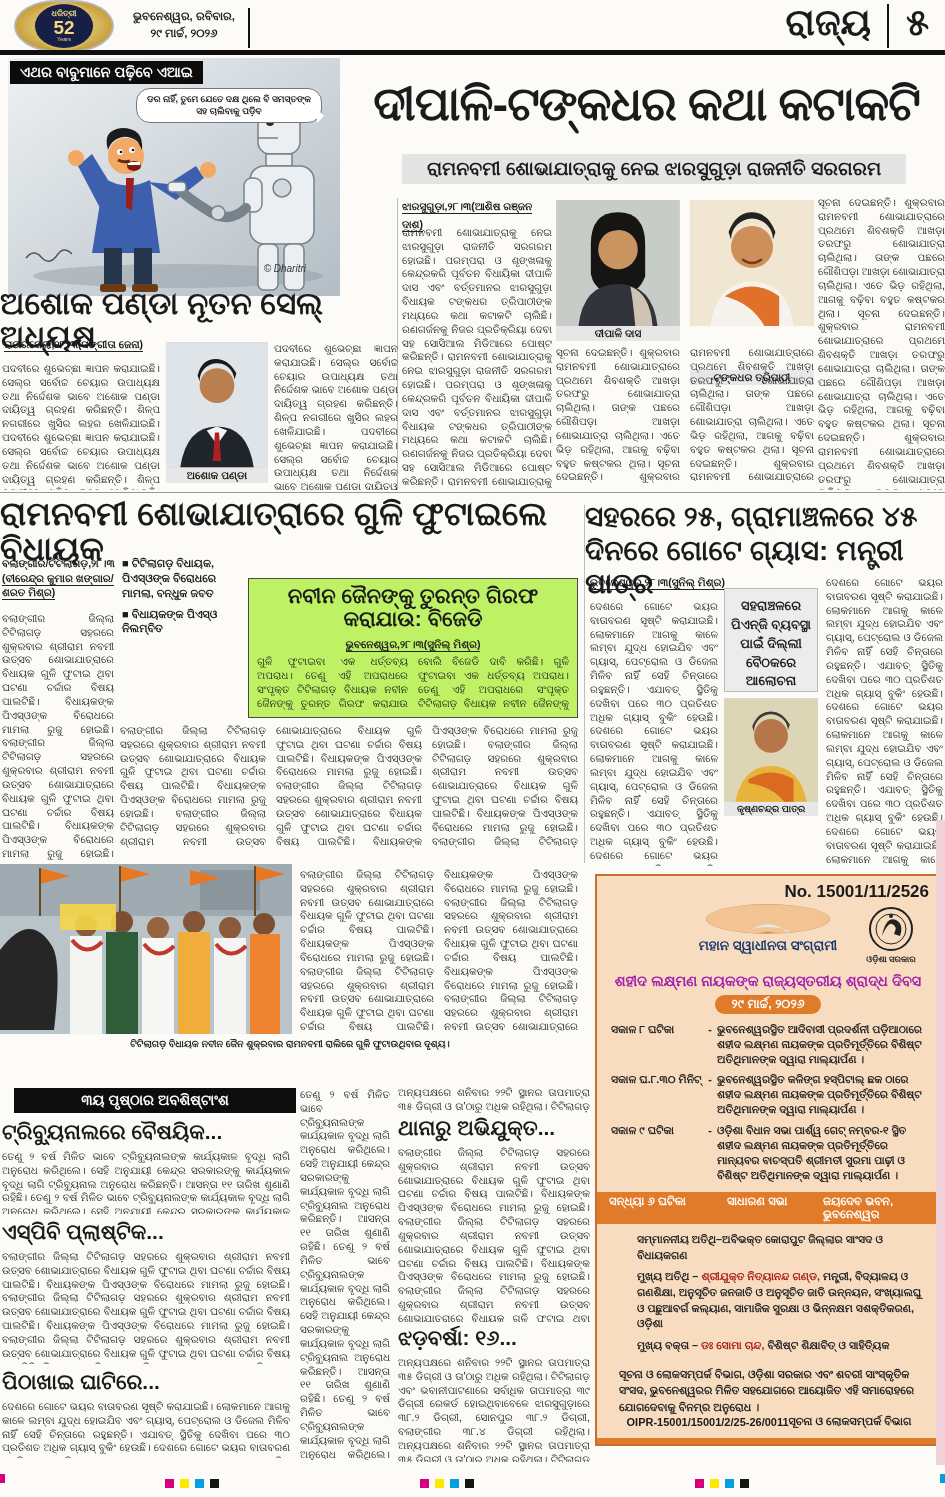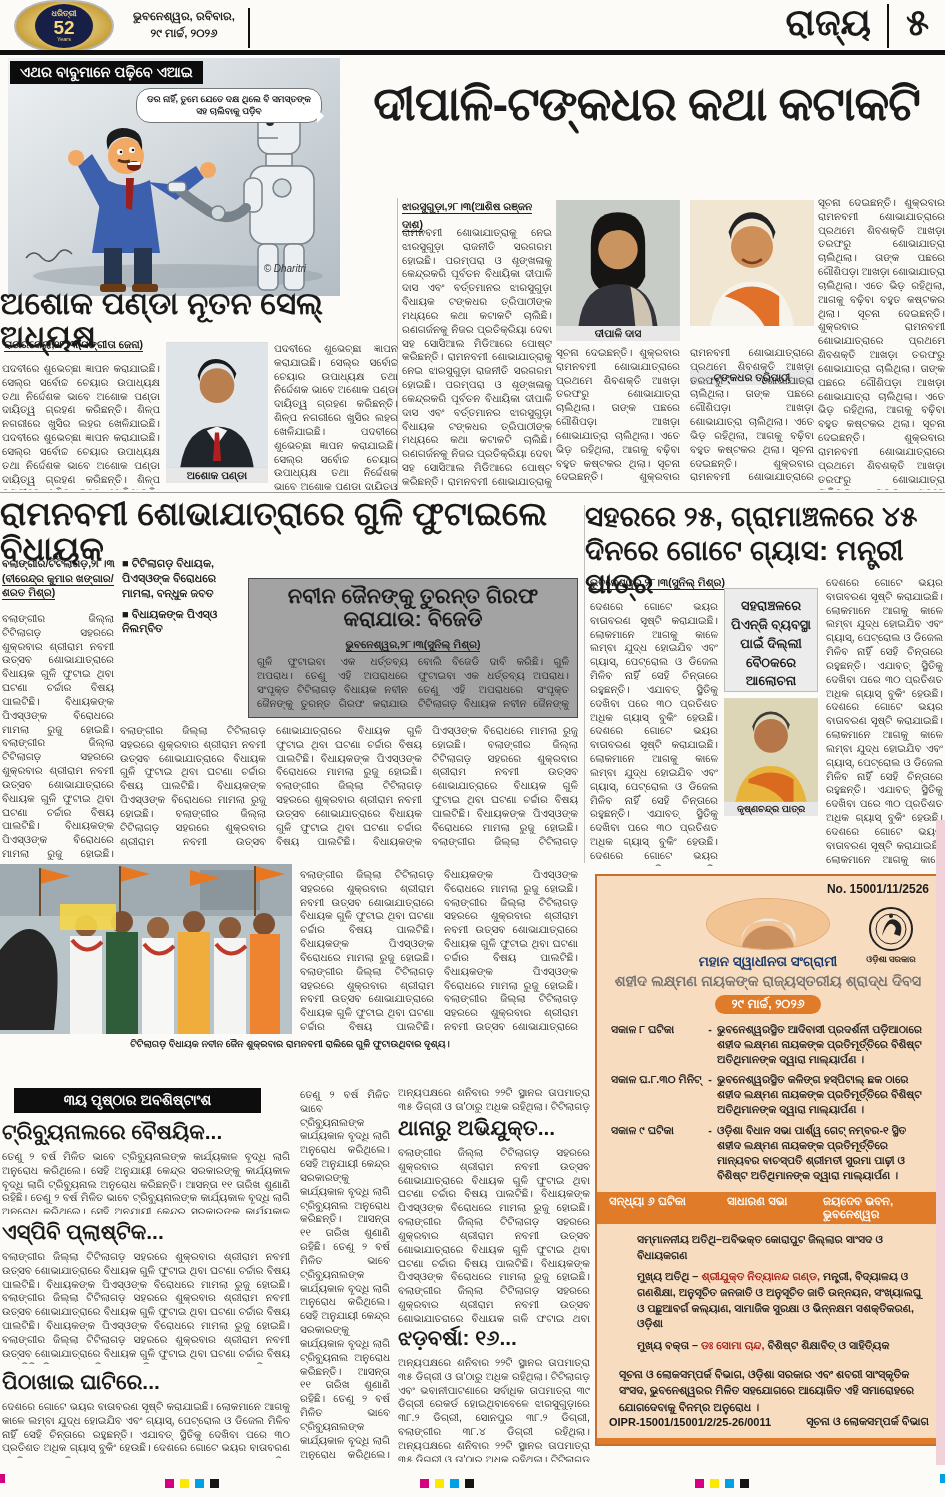--- a/index.html
+++ b/index.html
@@ -38,52 +38,52 @@
   .body{font-size:10.4px;line-height:1.33;text-align:justify;overflow:hidden;color:#1d1d1d;}
   .cols2{column-count:2;column-gap:10px;}
   .cols3{column-count:3;column-gap:10px;}
   .photo{background:#ddd;overflow:hidden;}
   .pcap{background:#e7e7e7;text-align:center;font-size:10.5px;font-weight:bold;padding:1px 0;}
   .h2{left:0px;top:288px;width:398px;font-size:31px;font-weight:bold;line-height:1.05;}
   .h3{left:0px;top:497px;width:582px;font-size:33px;font-weight:bold;line-height:1.05;}
   .h4l1{left:585px;top:500px;width:360px;font-size:28px;font-weight:bold;line-height:1.2;}
   .bullets{font-size:11px;font-weight:bold;line-height:1.35;}
   .bullets div{margin-bottom:6px;}
-  .bjdbox{left:248px;top:578px;width:330px;height:140px;border:1.5px solid #4a4a4a;background:#a3a3a3;box-sizing:border-box;padding:5px 8px;}
+  .bjdbox{left:248px;top:578px;width:330px;height:140px;border:1.5px solid #4a4a4a;background:#bef264;box-sizing:border-box;padding:5px 8px;}
   .bjdbox .bh{font-size:21px;font-weight:bold;text-align:center;line-height:1.1;}
   .bjdbox .bd{text-align:center;margin:4px 0 3px;}
   .hibox{background:#ececec;border:1px solid #bbb;font-size:13px;font-weight:bold;text-align:center;line-height:1.45;padding:8px 4px;box-sizing:border-box;}
   .caption{font-size:9.5px;font-weight:bold;color:#222;}
-  .contbar{left:14px;top:1088px;width:247px;height:25px;background:#0d0d0d;color:#fff;text-align:center;
+  .contbar{left:14px;top:1088px;width:282px;height:25px;background:#0d0d0d;color:#fff;text-align:center;
         font-size:14.5px;font-weight:bold;line-height:25px;}
   .ctitle{font-size:21px;font-weight:bold;}
   
   .ad{left:595px;top:874px;width:346px;height:572px;background:#f7dcc0;border:2px solid #c96f2d;box-sizing:border-box;
       display:flex;flex-direction:column;}
-  .ad .no{text-align:right;font-size:12px;font-weight:bold;margin:6px 10px 0 0;}
+  .ad .no{text-align:right;font-size:17px;font-weight:bold;margin:6px 10px 0 0;}
   .emblem{position:absolute;right:16px;top:30px;width:64px;text-align:center;font-size:8.5px;font-weight:bold;color:#222;}
   .adportrait{width:122px;height:122px;border-radius:50%;background:#f3c493;margin:2px auto 4px;overflow:hidden;border:1px solid #e0aa72;}
   .adh1{text-align:center;font-size:13.5px;font-weight:bold;color:#16386b;}
-  .adh2{text-align:center;font-size:14.5px;font-weight:bold;color:#737373;margin-top:3px;}
+  .adh2{text-align:center;font-size:14.5px;font-weight:bold;color:#a21caf;margin-top:19px;}
   .adpill{align-self:center;background:#e07b2a;color:#fff;font-size:12.5px;font-weight:bold;border-radius:11px;
         padding:2px 16px;margin-top:5px;}
   .sched{margin:8px 12px 0 14px;font-size:10.8px;font-weight:bold;color:#222;line-height:1.4;}
   .srow{display:flex;margin-bottom:5px;}
   .srow .t{width:92px;flex:none;}
   .srow .dash{width:14px;flex:none;text-align:center;}
   .srow .d{flex:1;}
   .adband{background:#e07b2a;color:#fff;font-size:11.5px;font-weight:bold;display:flex;padding:3px 0;margin-top:4px;}
   .adband .c1{width:118px;padding-left:12px;}
   .adband .c2{width:96px;}
   .adband .c3{flex:1;}
   .guests{margin:8px 12px 0 40px;font-size:10.8px;font-weight:bold;color:#222;line-height:1.45;}
   .guests p{margin:0 0 6px;}
   .red{color:#a81d15;}
   .adclose{margin:6px 16px 0 22px;font-size:11px;font-weight:bold;color:#222;line-height:1.5;}
-  .adfoot{margin:auto 10px 10px 12px;display:flex;justify-content:space-between;align-items:flex-end;
+  .adfoot{margin:auto 10px 10px 12px;display:flex;justify-content:center;align-items:flex-end;
         font-size:11px;font-weight:bold;}
   .adstrip{height:6px;background:#e07b2a;flex:none;}
   .pinkstrip{left:936px;top:820px;width:9px;height:645px;background:#f1d2d8;}
   
   .mgroup i{display:inline-block;width:9px;height:9px;margin-right:6px;}
   .edge{position:absolute;height:9px;}
 </style>
 </head>
 <body>
 
@@ -155,20 +155,21 @@
         <rect x="276" y="186" width="20" height="46" rx="6"></rect>
       </g>
       <path d="M18 200 q8 -10 16 0 q8 8 16 -4 q6 -8 14 0" stroke="#555" stroke-width="1.5" fill="none"></path>
     </svg>
     <div class="kicker">ଏଥର ବାବୁମାନେ ପଢ଼ିବେ ଏଆଇ</div>
     <div class="bubble">ଡର ନାହିଁ, ତୁମେ ଯେତେ ଦକ୍ଷ ଥିଲେ ବି ସମସ୍ତଙ୍କ ସହ ଚାଲିବାକୁ ପଡ଼ିବ</div>
     <div class="credit">© Dharitri</div>
   </div>
 
   <div class="abs h1">ଦୀପାଳି-ଟଙ୍କଧର କଥା କଟାକଟି</div>
+  <div class="abs subhead">ରାମନବମୀ ଶୋଭାଯାତ୍ରାକୁ ନେଇ ଝାରସୁଗୁଡ଼ା ରାଜନୀତି ସରଗରମ</div>
   <div class="abs" style="left:402px;top:196px;width:152px;">
     <span class="dateline">ଝାରସୁଗୁଡ଼ା,୨୮।୩(ଆଶିଷ ରଞ୍ଜନ ଦାଶ)</span>
   </div>
   <div class="abs vrule" style="left:397px;top:198px;height:292px;"></div>
   <div class="abs body" style="left:402px;top:226px;width:150px;height:264px;">ରାମନବମୀ ଶୋଭାଯାତ୍ରାକୁ ନେଇ ଝାରସୁଗୁଡ଼ା ରାଜନୀତି ସରଗରମ ହୋଇଛି। ପରମ୍ପରା ଓ ଶୃଙ୍ଖଳାକୁ କେନ୍ଦ୍ରକରି ପୂର୍ବତନ ବିଧାୟିକା ଦୀପାଳି ଦାସ ଏବଂ ବର୍ତ୍ତମାନର ଝାରସୁଗୁଡ଼ା ବିଧାୟକ ଟଙ୍କଧର ତ୍ରିପାଠୀଙ୍କ ମଧ୍ୟରେ କଥା କଟାକଟି ଚାଲିଛି। ରଣଗର୍ଜନକୁ ନିଜର ପ୍ରତିକ୍ରିୟା ଦେବା ସହ ସୋସିଆଲ ମିଡିଆରେ ପୋଷ୍ଟ କରିଛନ୍ତି। ରାମନବମୀ ଶୋଭାଯାତ୍ରାକୁ ନେଇ ଝାରସୁଗୁଡ଼ା ରାଜନୀତି ସରଗରମ ହୋଇଛି। ପରମ୍ପରା ଓ ଶୃଙ୍ଖଳାକୁ କେନ୍ଦ୍ରକରି ପୂର୍ବତନ ବିଧାୟିକା ଦୀପାଳି ଦାସ ଏବଂ ବର୍ତ୍ତମାନର ଝାରସୁଗୁଡ଼ା ବିଧାୟକ ଟଙ୍କଧର ତ୍ରିପାଠୀଙ୍କ ମଧ୍ୟରେ କଥା କଟାକଟି ଚାଲିଛି। ରଣଗର୍ଜନକୁ ନିଜର ପ୍ରତିକ୍ରିୟା ଦେବା ସହ ସୋସିଆଲ ମିଡିଆରେ ପୋଷ୍ଟ କରିଛନ୍ତି। ରାମନବମୀ ଶୋଭାଯାତ୍ରାକୁ ନେଇ ଝାରସୁଗୁଡ଼ା ରାଜନୀତି ସରଗରମ ହୋଇଛି। ପରମ୍ପରା ଓ ଶୃଙ୍ଖଳାକୁ କେନ୍ଦ୍ରକରି ପୂର୍ବତନ ବିଧାୟିକା ଦୀପାଳି ଦାସ ଏବଂ ବର୍ତ୍ତମାନର ଝାରସୁଗୁଡ଼ା ବିଧାୟକ ଟଙ୍କଧର ତ୍ରିପାଠୀଙ୍କ ମଧ୍ୟରେ କଥା କଟାକଟି ଚାଲିଛି। ରଣଗର୍ଜନକୁ ନିଜର ପ୍ରତିକ୍ରିୟା ଦେବା ସହ ସୋସିଆଲ ମିଡିଆରେ ପୋଷ୍ଟ କରିଛନ୍ତି।</div>
 
   <div class="abs photo" style="left:556px;top:200px;width:124px;height:126px;">
     <svg width="124" height="126" viewBox="0 0 100 102">
       <rect width="100" height="102" fill="#c7cdc6"></rect>
       <path d="M28 36 q0 -26 22 -26 q22 0 22 26 l0 26 q-4 10 -10 12 l-24 0 q-8 -4 -10 -14 Z" fill="#171513"></path>

